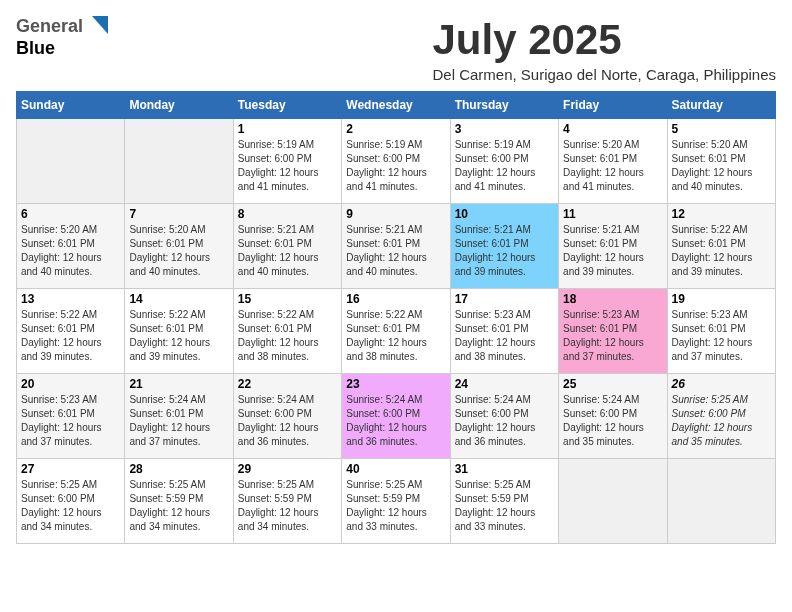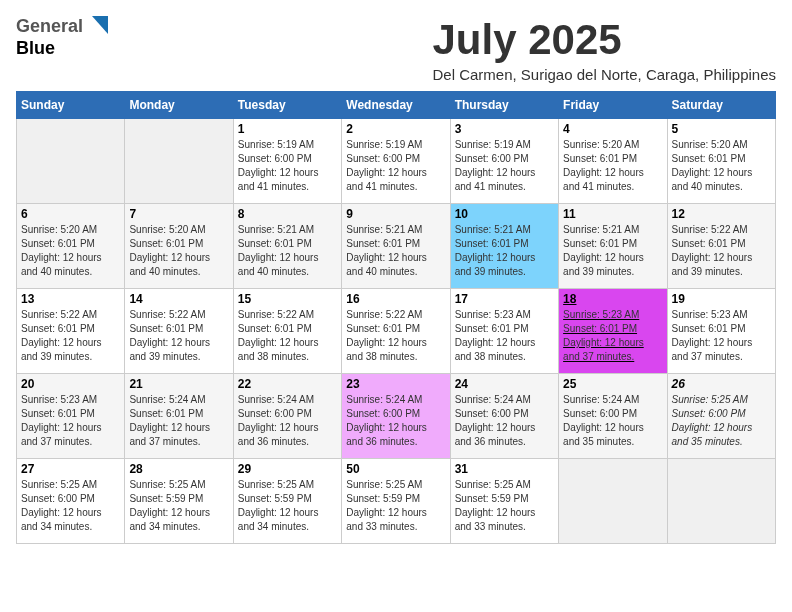--- a/index.html
+++ b/index.html
@@ -186,21 +186,21 @@
           <div class="day-info" style="white-space: pre-line;">Sunrise: 5:22 AM
 Sunset: 6:01 PM
 Daylight: 12 hours and 38 minutes.</div>
         </td>
         <td style="background: rgb(255, 255, 255);">
           <div class="day-num">17</div>
           <div class="day-info" style="white-space: pre-line;">Sunrise: 5:23 AM
 Sunset: 6:01 PM
 Daylight: 12 hours and 38 minutes.</div>
         </td>
-        <td style="background: #d946ef; text-decoration: underline;">
+        <td style="background: #f9a8d4;">
           <div class="day-num">18</div>
           <div class="day-info" style="white-space: pre-line;">Sunrise: 5:23 AM
 Sunset: 6:01 PM
 Daylight: 12 hours and 37 minutes.</div>
         </td>
         <td style="background: rgb(255, 255, 255);">
           <div class="day-num">19</div>
           <div class="day-info" style="white-space: pre-line;">Sunrise: 5:23 AM
 Sunset: 6:01 PM
 Daylight: 12 hours and 37 minutes.</div>
@@ -263,21 +263,21 @@
 Sunset: 5:59 PM
 Daylight: 12 hours and 34 minutes.</div>
         </td>
         <td style="background: rgb(255, 255, 255);">
           <div class="day-num">29</div>
           <div class="day-info" style="white-space: pre-line;">Sunrise: 5:25 AM
 Sunset: 5:59 PM
 Daylight: 12 hours and 34 minutes.</div>
         </td>
         <td style="background: rgb(255, 255, 255);">
-          <div class="day-num">50</div>
+          <div class="day-num">40</div>
           <div class="day-info" style="white-space: pre-line;">Sunrise: 5:25 AM
 Sunset: 5:59 PM
 Daylight: 12 hours and 33 minutes.</div>
         </td>
         <td style="background: rgb(255, 255, 255);">
           <div class="day-num">31</div>
           <div class="day-info" style="white-space: pre-line;">Sunrise: 5:25 AM
 Sunset: 5:59 PM
 Daylight: 12 hours and 33 minutes.</div>
         </td>

